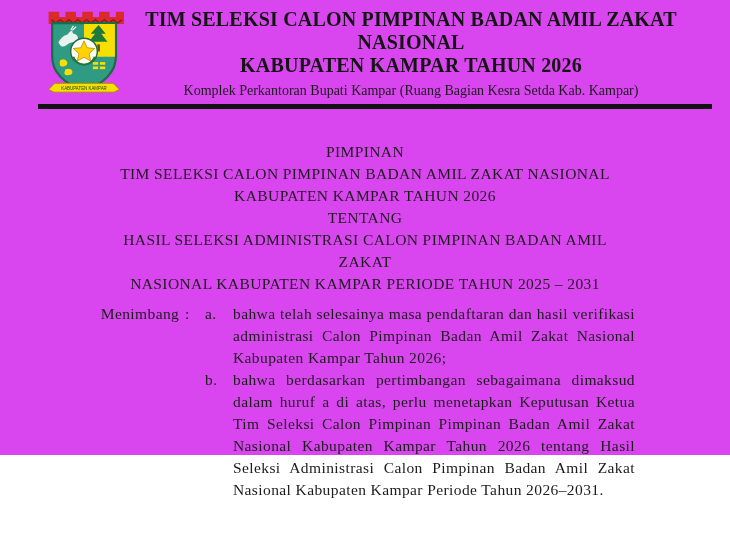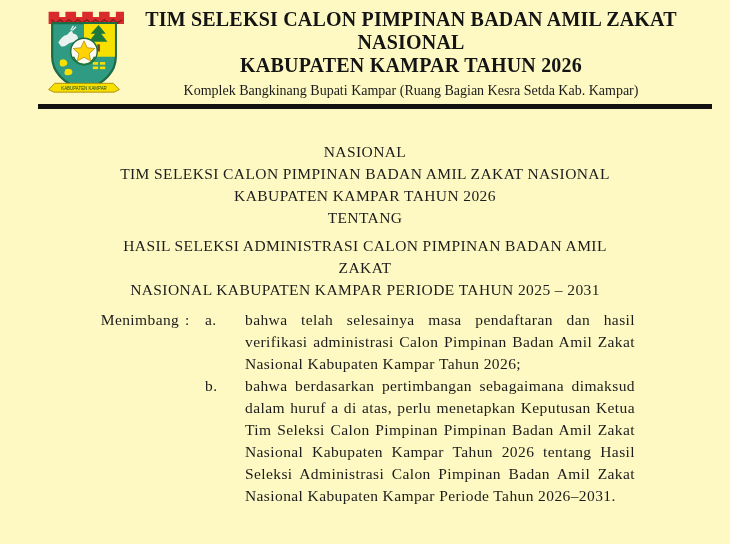--- a/index.html
+++ b/index.html
@@ -1,40 +1,40 @@
 <!DOCTYPE html>
 <html><head>
 <meta charset="utf-8">
 <style>
   * { margin: 0; padding: 0; box-sizing: border-box; }
   html, body { width: 730px; height: 548px; background: #ffffff; overflow: hidden; }
   body { font-family: "Liberation Serif", "DejaVu Serif", serif; color: #1c1c1c; }
 
-  .page { position: relative; width: 730px; height: 544px; background: #fef9c3; }
+  .page { position: relative; width: 730px; height: 455px; background: #d946ef; }
 
   
   .letterhead { position: relative; height: 104px; }
   .logo-wrap { position: absolute; left: 44px; top: 9px; width: 80px; height: 92px; }
   .lh-text { position: absolute; left: 130px; top: 8px; width: 562px; text-align: center; }
   .lh-title { font-size: 20px; font-weight: bold; line-height: 23px; letter-spacing: 0.2px; color: #141414; }
   .lh-address { font-size: 14px; line-height: 19px; color: #1a1a1a; }
   .lh-address.first { margin-top: 4px; }
   .rule { position: absolute; left: 38px; top: 104px; width: 674px; height: 4.5px; background: #121212; }
 
   
   .doc-body { position: absolute; left: 0; top: 109px; width: 730px; padding: 32px 95px 0 95px;
               font-size: 15.5px; line-height: 22px; letter-spacing: 0.4px; }
   .center-line { text-align: center; }
   .tentang { margin-top: 0; }
-  .subject { margin-top: 6px; }
+  .subject { margin-top: 0; }
   .clause { margin-top: 8px; display: grid; grid-template-columns: 90px 20px 1fr; align-items: start; }
   .clause-label { text-align: center; }
   .clause-colon { text-align: left; }
   .clause-item { display: grid; grid-template-columns: 28px 1fr; }
-  .item-text { text-align: justify; text-justify: inter-word; margin-left: 12px; }
+  .item-text { text-align: justify; text-justify: inter-word; }
 </style>
 </head>
 <body>
 
 <div class="page">
 
   <header class="letterhead">
 
     <div class="logo-wrap">
       <svg viewBox="0 0 90 104" width="80" height="92">
@@ -65,29 +65,29 @@
         <path d="M45 36 l3.6 7.8 8.6 0.9 -6.4 5.8 1.8 8.4 -7.6 -4.4 -7.6 4.4 1.8 -8.4 -6.4 -5.8 8.6 -0.9 z" fill="#ffd200" stroke="#a8860b" stroke-width="0.8"></path>
 
         <path d="M12 84 l-7 7 6 3 h68 l6 -3 -7 -7 z" fill="#f7df00" stroke="#a8860b" stroke-width="1"></path>
         <text x="45" y="92" text-anchor="middle" font-size="5" font-family="Liberation Sans, sans-serif" fill="#1a4a2a">KABUPATEN KAMPAR</text>
       </svg>
     </div>
 
     <div class="lh-text">
       <div class="lh-title">TIM SELEKSI CALON PIMPINAN BADAN AMIL ZAKAT NASIONAL</div>
       <div class="lh-title">KABUPATEN KAMPAR TAHUN 2026</div>
-      <div class="lh-address first">Komplek Bangkinang Bupati Kampar (Ruang Bagian Kesra Setda Kab. Kampar)</div>
+      <div class="lh-address first">Komplek Perkantoran Bupati Kampar (Ruang Bagian Kesra Setda Kab. Kampar)</div>
     </div>
 
     <div class="rule"></div>
   </header>
 
   <main class="doc-body">
 
-    <div class="center-line">NASIONAL</div>
+    <div class="center-line">PIMPINAN</div>
     <div class="center-line">TIM SELEKSI CALON PIMPINAN BADAN AMIL ZAKAT NASIONAL</div>
     <div class="center-line">KABUPATEN KAMPAR TAHUN 2026</div>
 
     <div class="center-line tentang">TENTANG</div>
 
     <div class="subject">
       <div class="center-line">HASIL SELEKSI ADMINISTRASI CALON PIMPINAN BADAN AMIL ZAKAT</div>
       <div class="center-line">NASIONAL KABUPATEN KAMPAR PERIODE TAHUN 2025 – 2031</div>
     </div>
 

